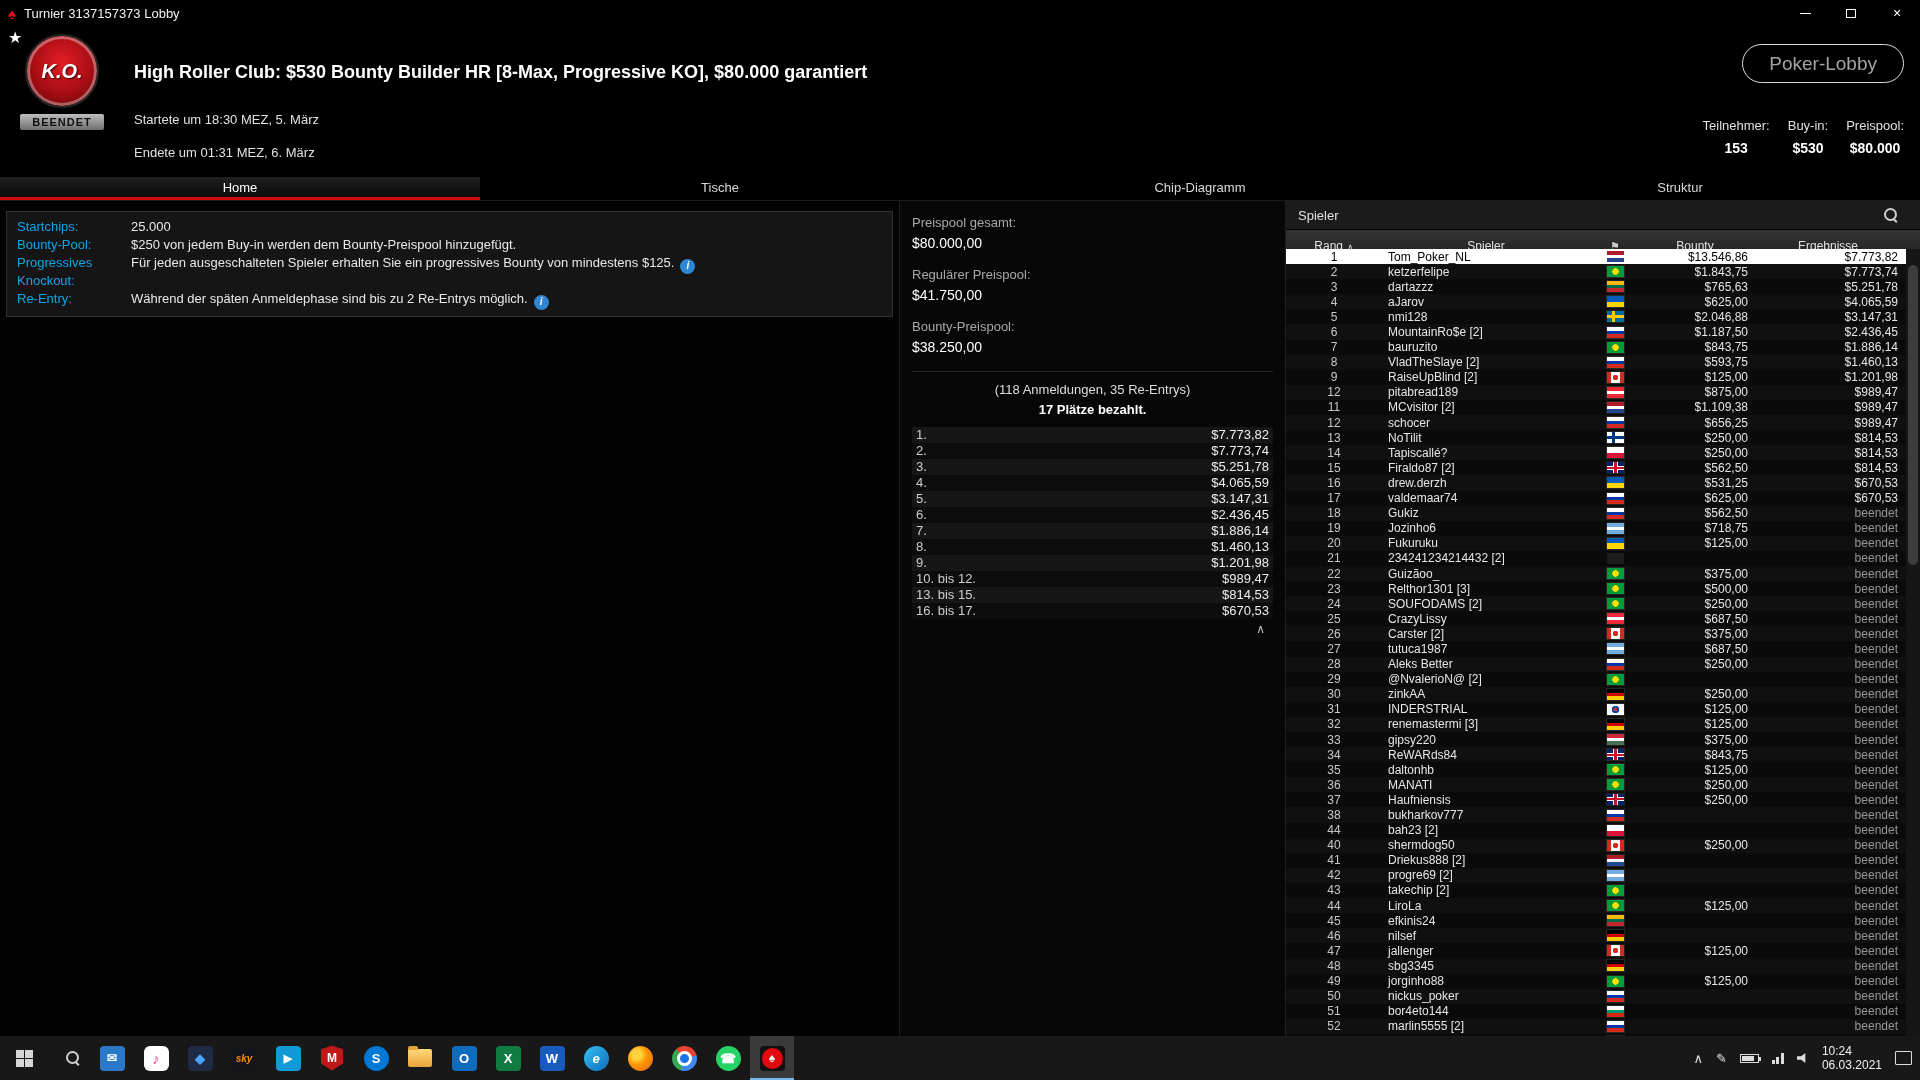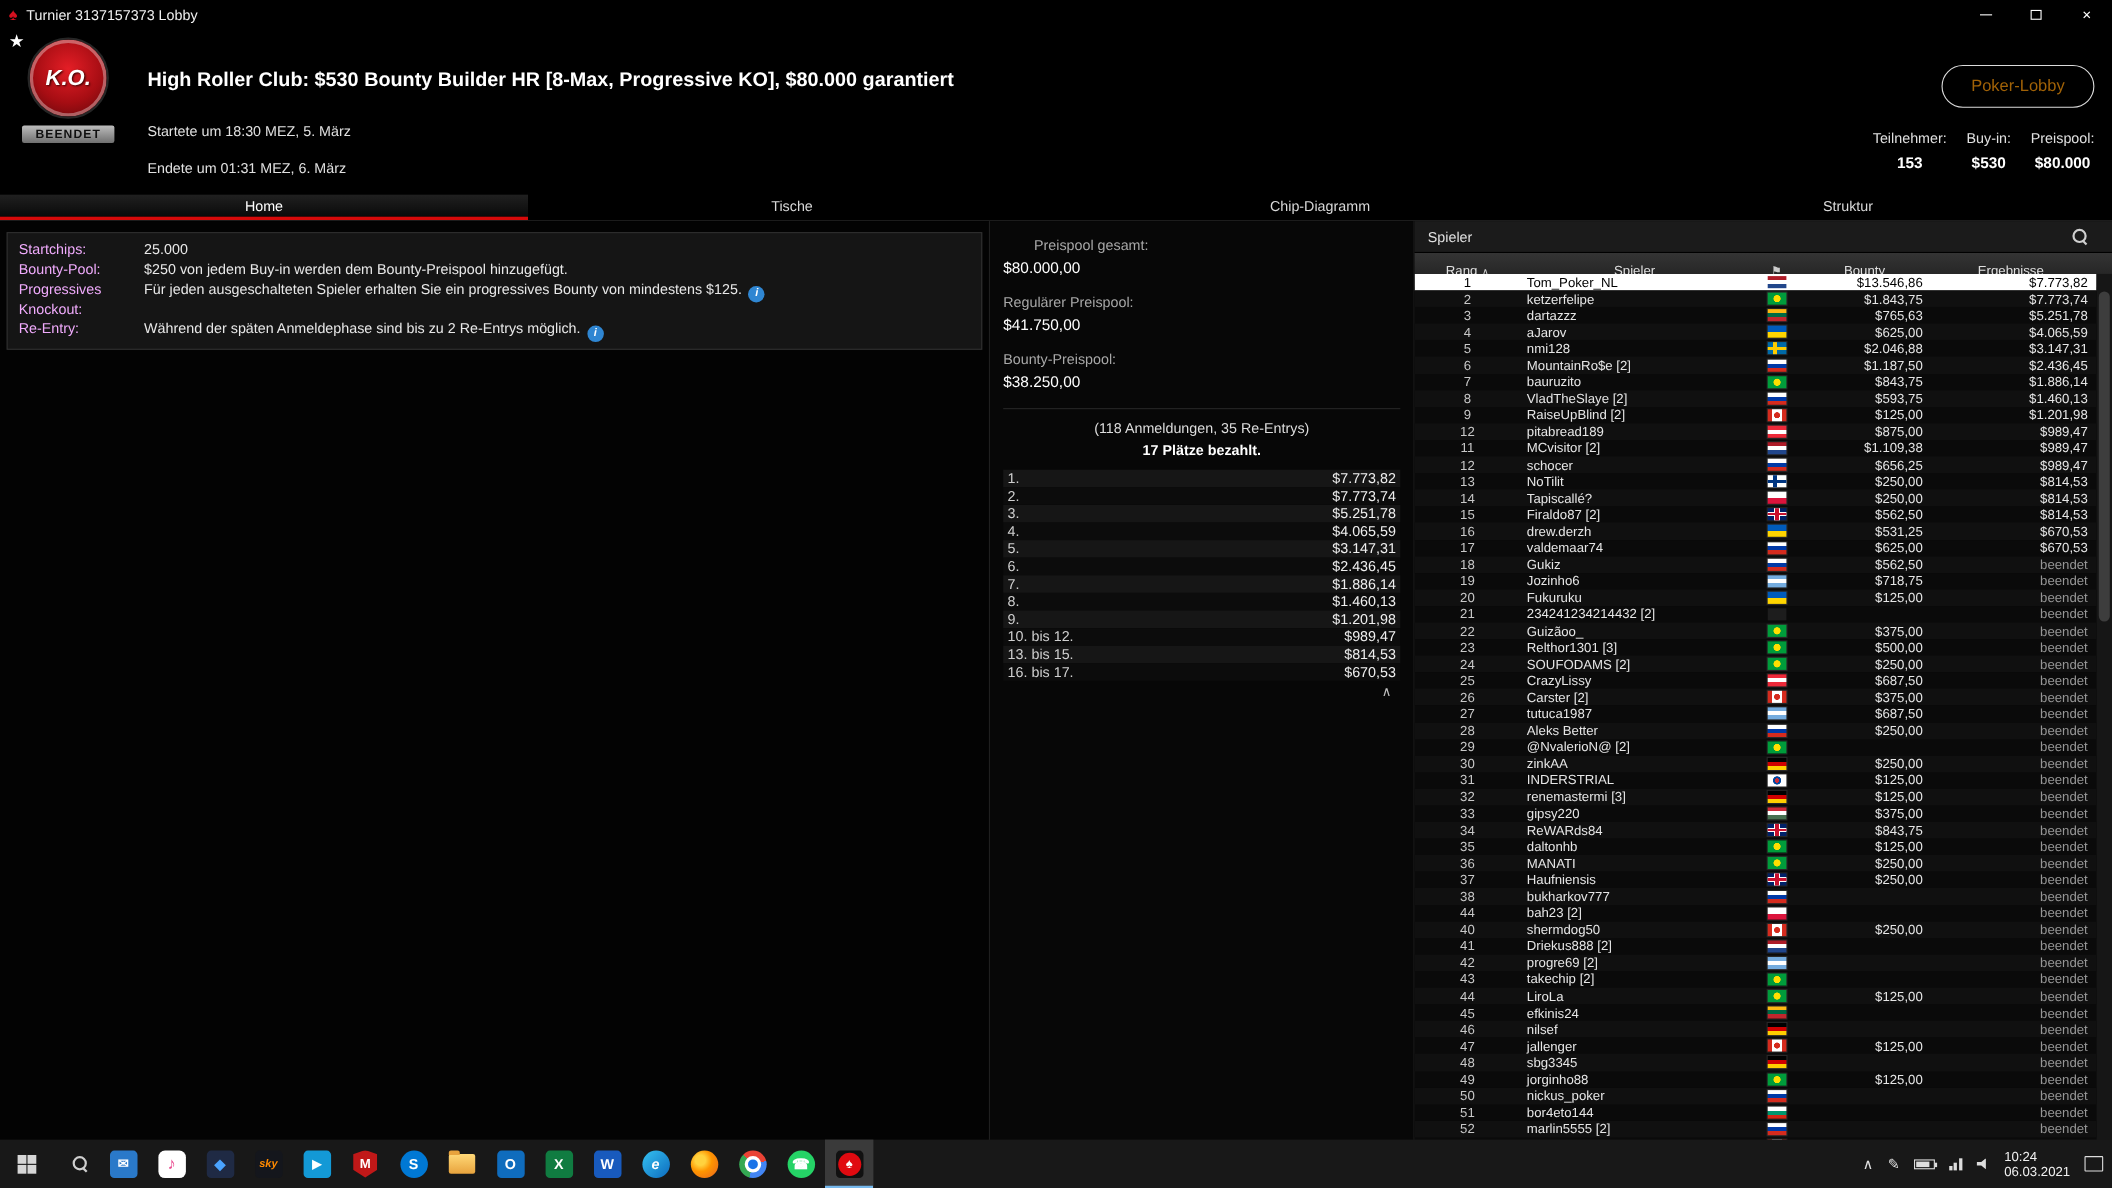--- a/index.html
+++ b/index.html
@@ -22,50 +22,50 @@
   .ko-logo { width:74px; height:74px; border-radius:50%; margin:6px auto 4px auto;
              background:radial-gradient(circle at 50% 38%, #e41e26 0%, #a60d13 55%, #57070a 100%);
              border:2px solid #262626; box-shadow:inset 0 0 0 3px rgba(255,255,255,0.35);
              display:flex; align-items:center; justify-content:center; }
   .ko-logo span { color:#fff; font-weight:bold; font-style:italic; font-size:20px; text-shadow:1px 1px 2px #300; }
   .badge { display:inline-block; background:linear-gradient(#bdbdbd,#6f6f6f); color:#101010; font-size:11px; font-weight:bold;
            padding:2px 12px; border-radius:2px; letter-spacing:1px; }
   .head-title { position:absolute; left:134px; top:36px; font-size:18px; font-weight:bold; color:#fff; }
   .head-start { position:absolute; left:134px; top:86px; font-size:13px; color:#e0e0e0; }
   .head-end   { position:absolute; left:134px; top:119px; font-size:13px; color:#e0e0e0; }
-  .lobby-btn { position:absolute; right:16px; top:33px; height:39px; padding:0 26px; border:1px solid #dcdcdc; border-radius:20px;
-               background:transparent; color:#a16207; font-size:15px; display:flex; align-items:center; cursor:pointer; }
+  .lobby-btn { position:absolute; right:16px; top:18px; height:39px; padding:0 26px; border:1px solid #dcdcdc; border-radius:20px;
+               background:transparent; color:#a3a3a3; font-size:19px; display:flex; align-items:center; cursor:pointer; }
   .stats { position:absolute; right:16px; top:92px; display:flex; gap:18px; }
   .stat { text-align:center; }
   .stat .lbl { font-size:13px; color:#e0e0e0; }
   .stat .val { font-size:14px; font-weight:bold; color:#fff; margin-top:7px; }
 
   
   .tabbar { height:24px; display:flex; border-bottom:1px solid #1c1c1c;margin-top:33px; }
   .tab { flex:1; text-align:center; font-size:13px; color:#d8d8d8; line-height:21px; border-bottom:3px solid transparent; cursor:pointer; }
   .tab.active { color:#fff; border-bottom-color:#d70a0a; background:linear-gradient(#202020,#0a0a0a); }
 
   
   .content { display:flex; height:868px; }
   .left-panel  { width:900px; background:#030303; border-right:1px solid #1f1f1f; }
   .mid-panel   { width:386px; background:#070707; border-right:1px solid #1f1f1f; padding:12px 12px 0 12px; }
   .players-panel { flex:1; position:relative; background:#0a0a0a; }
 
   
   .info-box { margin:10px 6px; border:1px solid #303030; background:#151515; padding:6px 10px; }
   .info-row { display:grid; grid-template-columns:104px 1fr; gap:0 10px; align-items:start; line-height:18px; font-size:13px; }
-  .info-row .lbl { color:#f0abfc; }
+  .info-row .lbl { color:#0ea5e9; }
   .info-row .txtwrap { color:#e8e8e8; }
   .info-i { display:none; width:15px; height:15px; border-radius:50%; background:#2f86d2; color:#fff; font-size:10px; font-weight:bold;
             align-items:center; justify-content:center; margin-left:6px; vertical-align:-2px; font-style:italic; }
   .info-row.has-info .info-i { display:inline-flex; }
 
   
   .pool-lbl { color:#a8a8a8; font-size:13px; margin-top:16px; }
-  .pool-lbl:first-child { margin-top:2px;margin-left:28px; }
+  .pool-lbl:first-child { margin-top:2px; }
   .pool-val { color:#fff; font-size:14px; margin-top:5px; }
   .entries-block { border-top:1px solid #262626; margin-top:16px; padding-top:10px; text-align:center; }
   .entries { font-size:13px; color:#ddd; }
   .paid { font-size:13px; font-weight:bold; color:#fff; margin-top:5px; }
   .payouts { margin-top:10px; }
   .payout-row { display:flex; justify-content:space-between; font-size:13px; line-height:16px; padding:0 4px; }
   .payout-row:nth-child(odd) { background:#161616; }
   .payout-row:nth-child(even) { background:#0c0c0c; }
   .payout-row .place { color:#cfcfcf; }
   .payout-row .amount { color:#efefef; }

